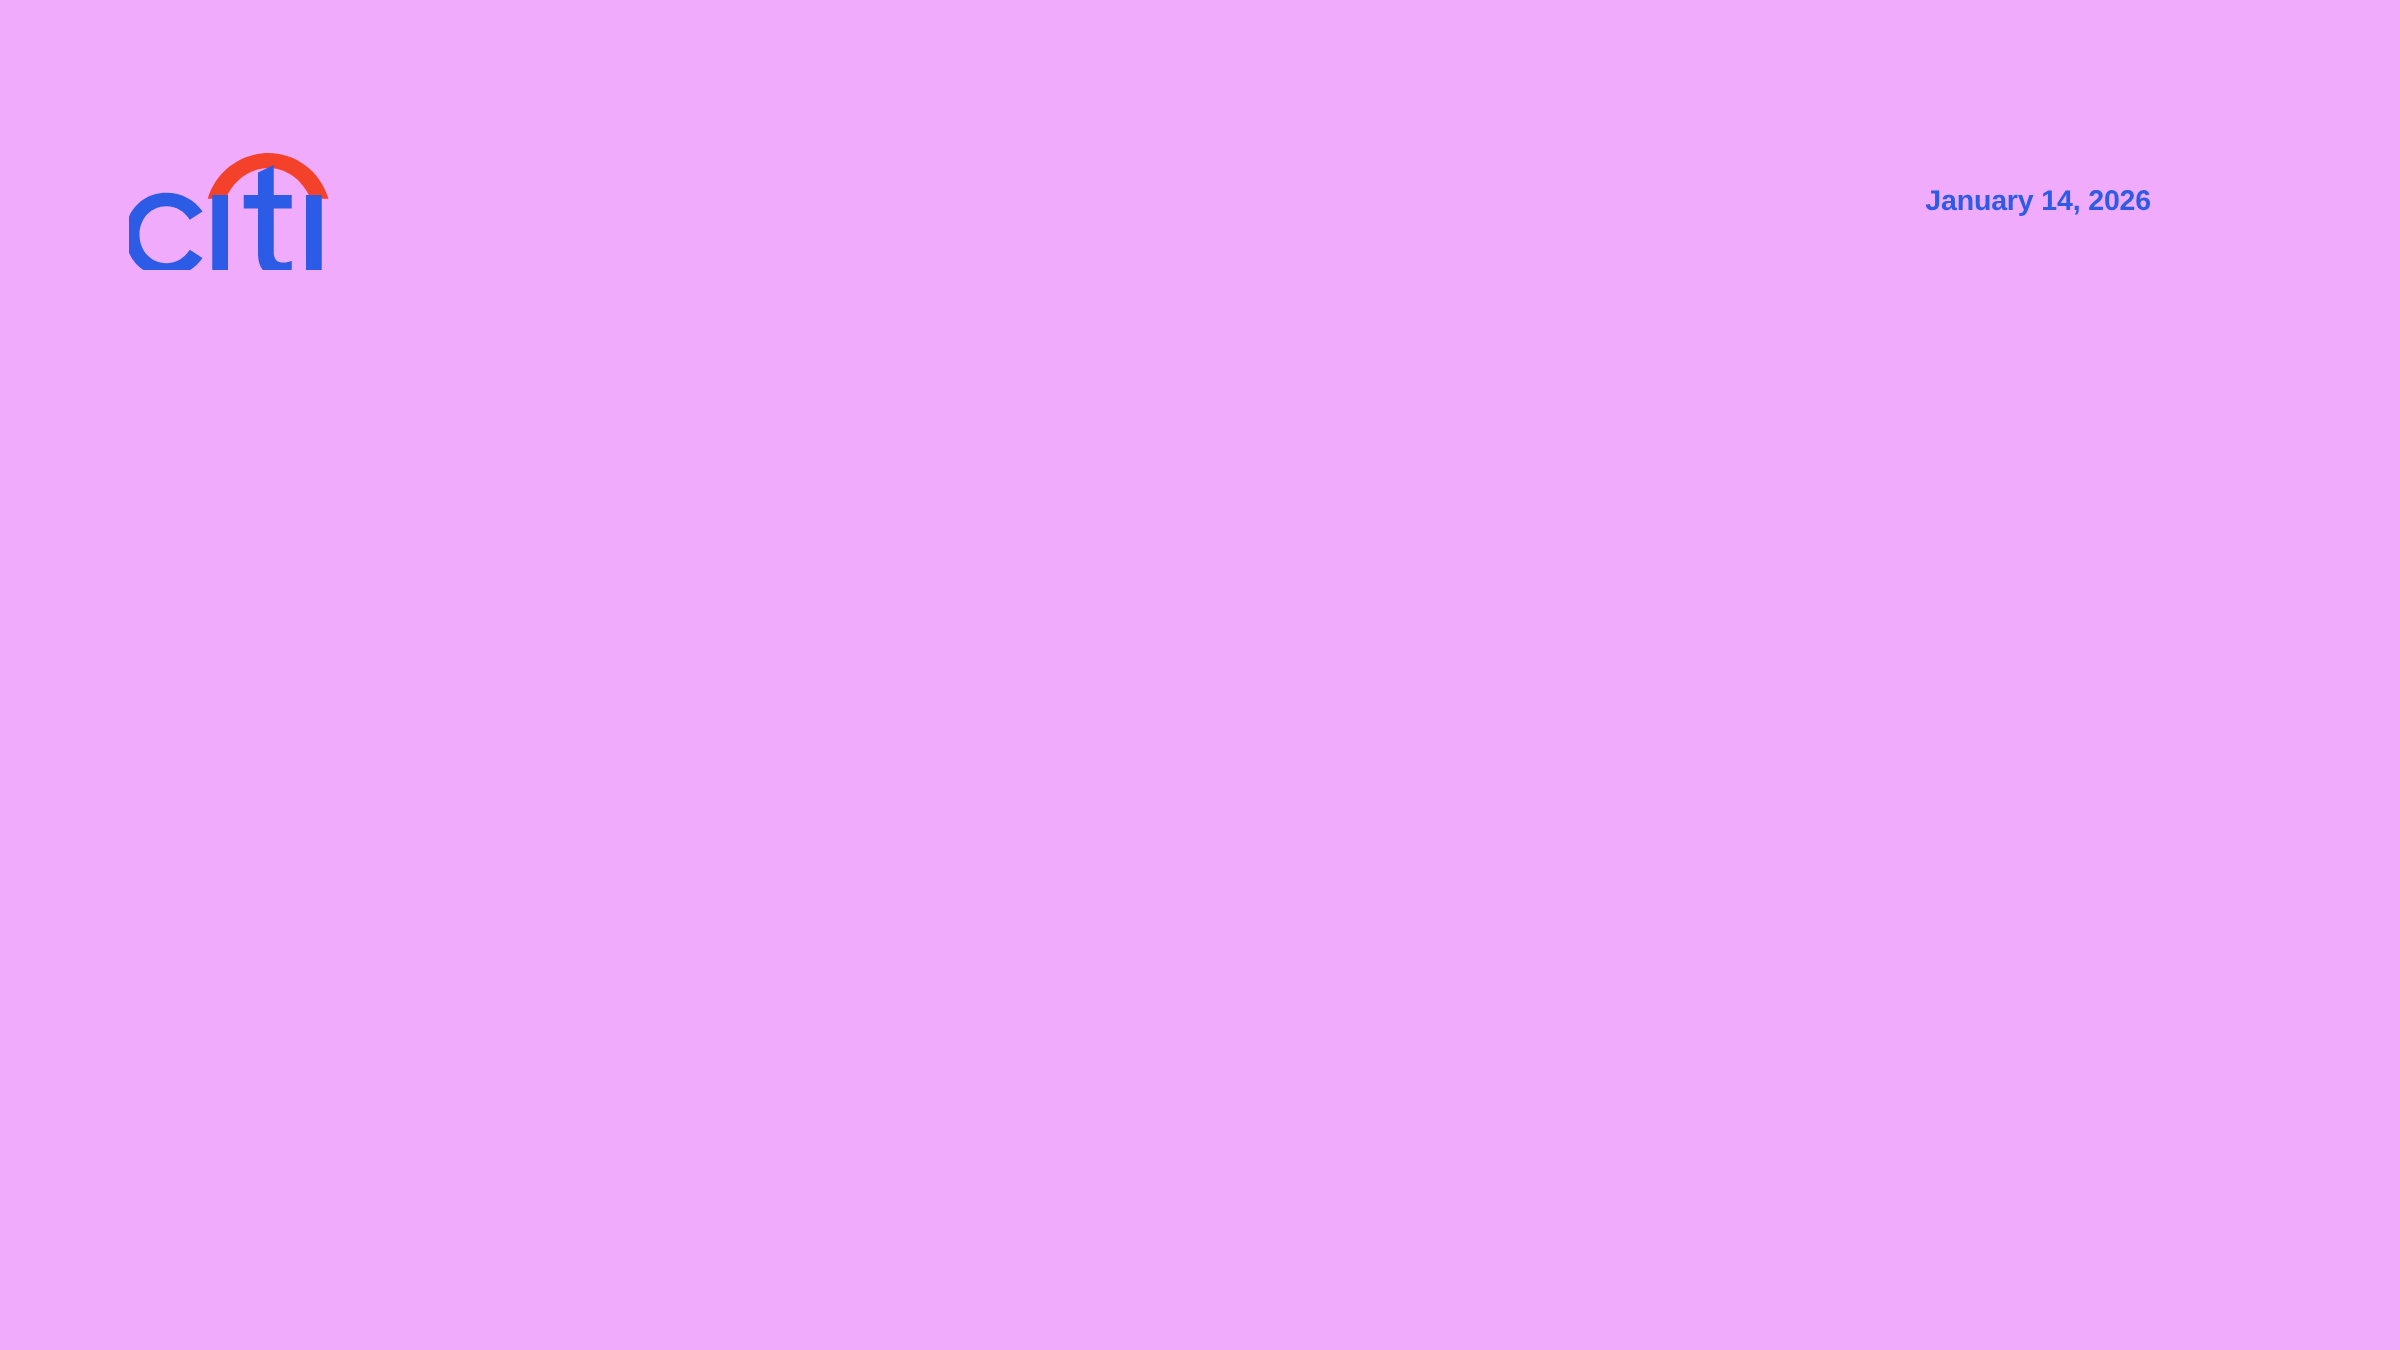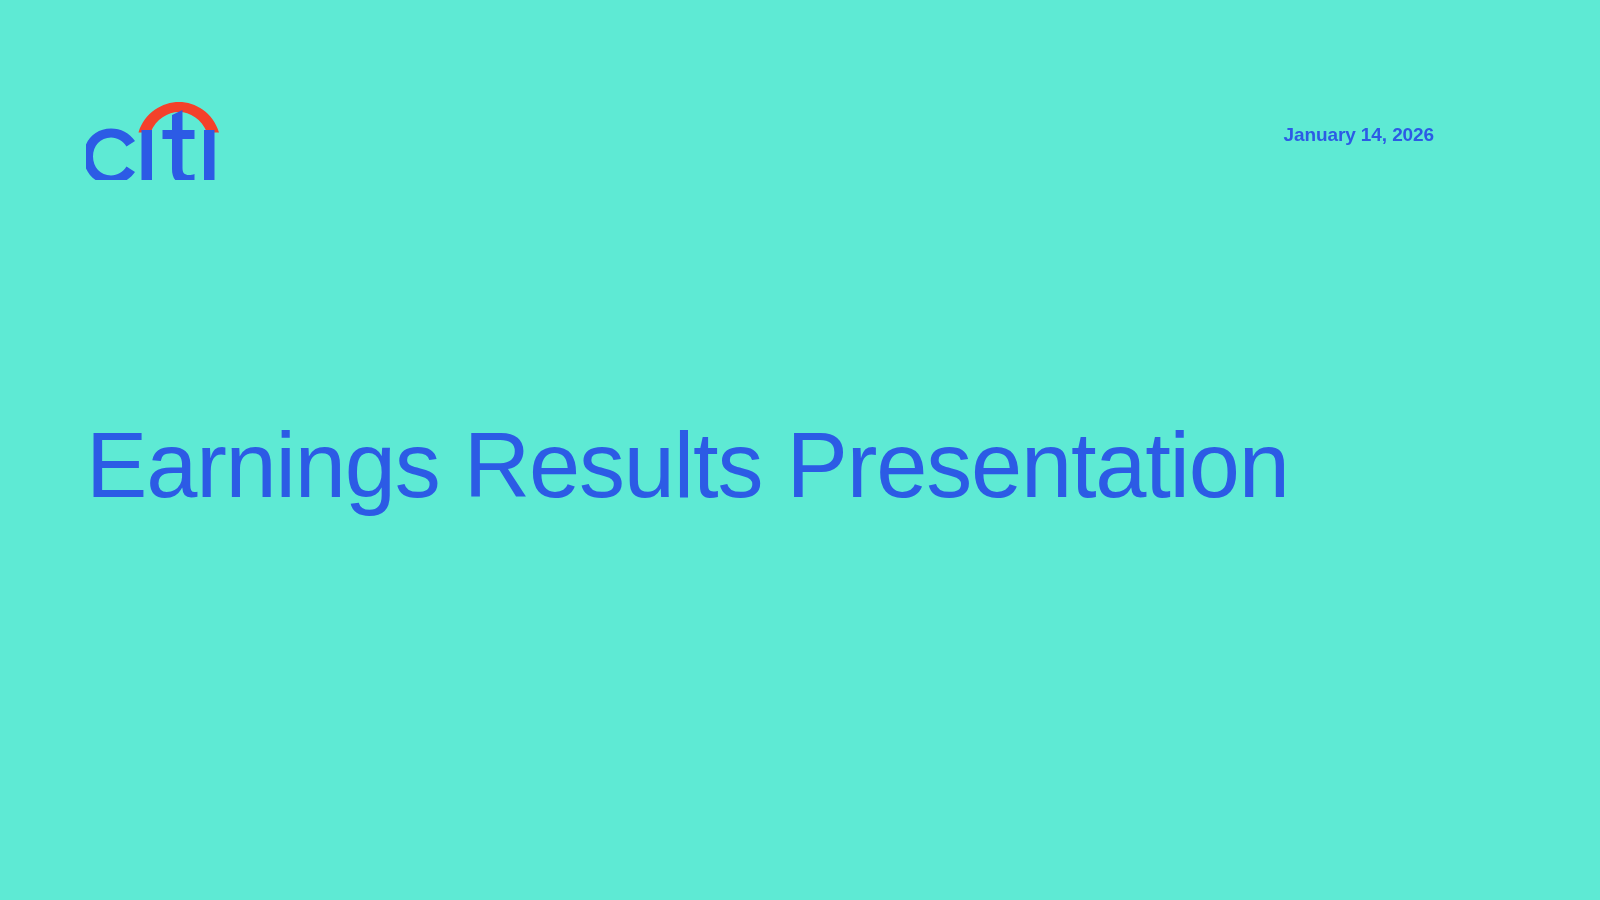--- a/index.html
+++ b/index.html
@@ -12,21 +12,21 @@
     height: 900px;
     overflow: hidden;
     font-family: "Liberation Sans", sans-serif;
     -webkit-font-smoothing: antialiased;
   }
 
   .slide {
     position: relative;
     width: 1600px;
     height: 900px;
-    background: #5eead4;
+    background: #f0abfc;
     box-sizing: border-box;
   }
 
   
   .brand-logo {
     position: absolute;
     left: 86px;
     top: 96px;
     width: 135px;
     height: 84px;
@@ -111,16 +111,15 @@
 
       <g>
         <rect x="118.0" y="34.0" width="10.5" height="53.0" fill="#2C5BE5"></rect>
       </g>
     </svg>
   </div>
 
   <div class="slide-date">January 14, 2026</div>
 
   <div class="title-block">
-    <h1 class="slide-title">Earnings Results Presentation</h1>
   </div>
 
 </div>
 
 </body></html>

